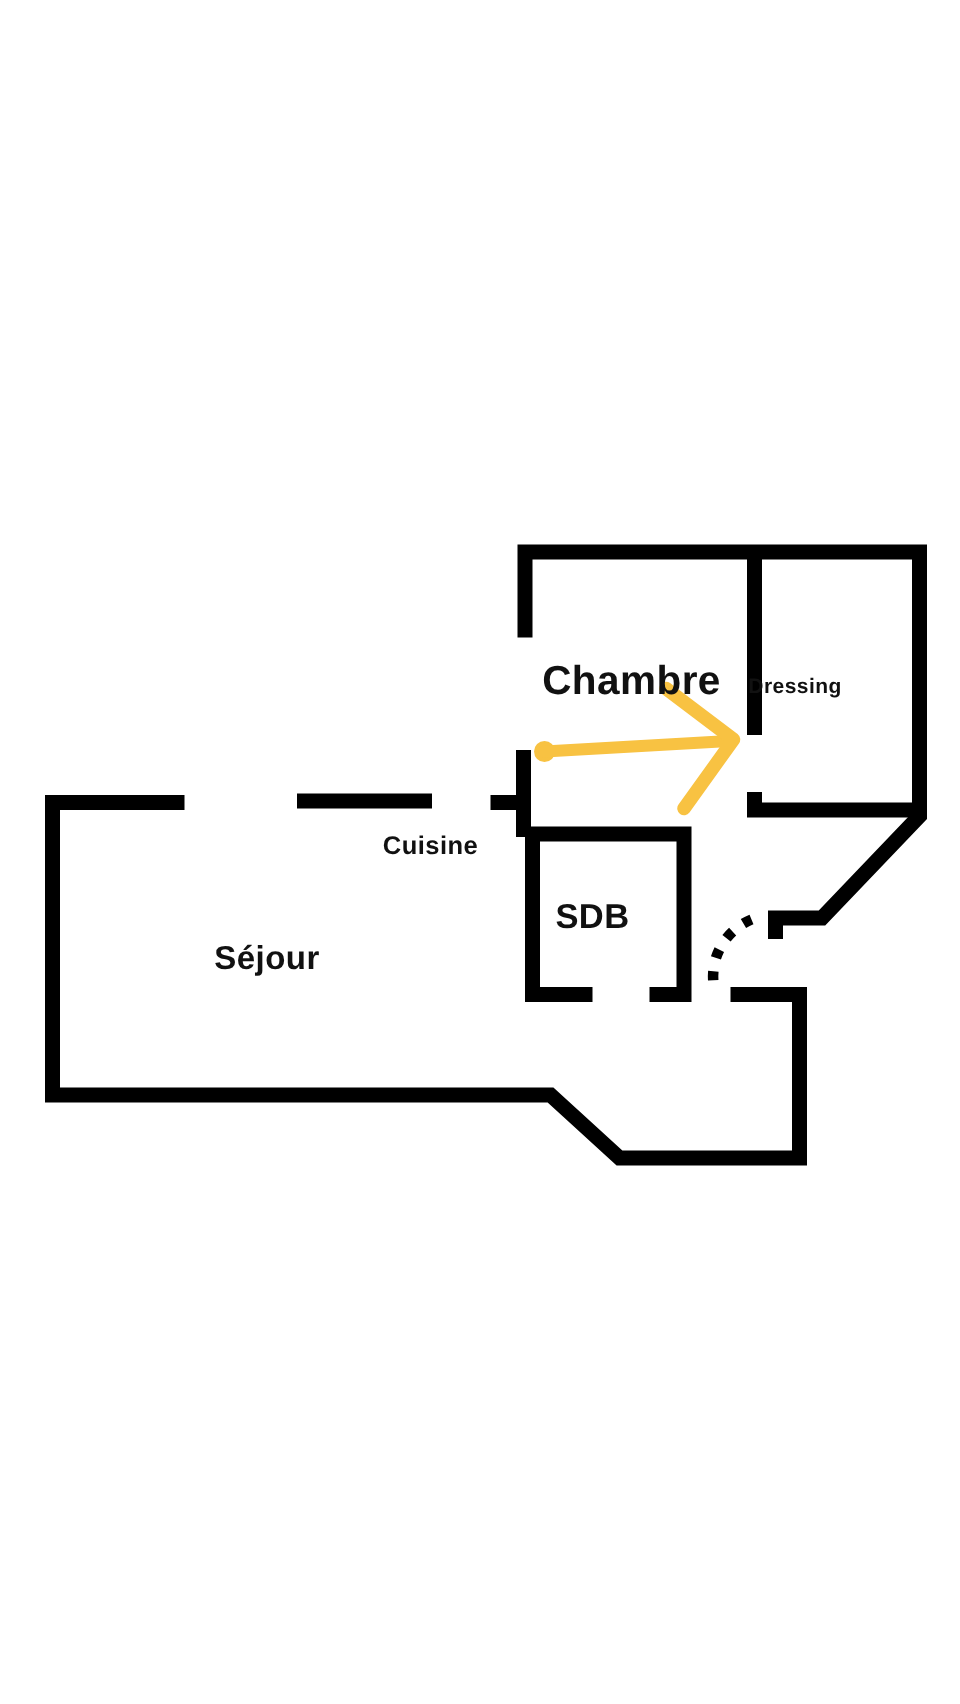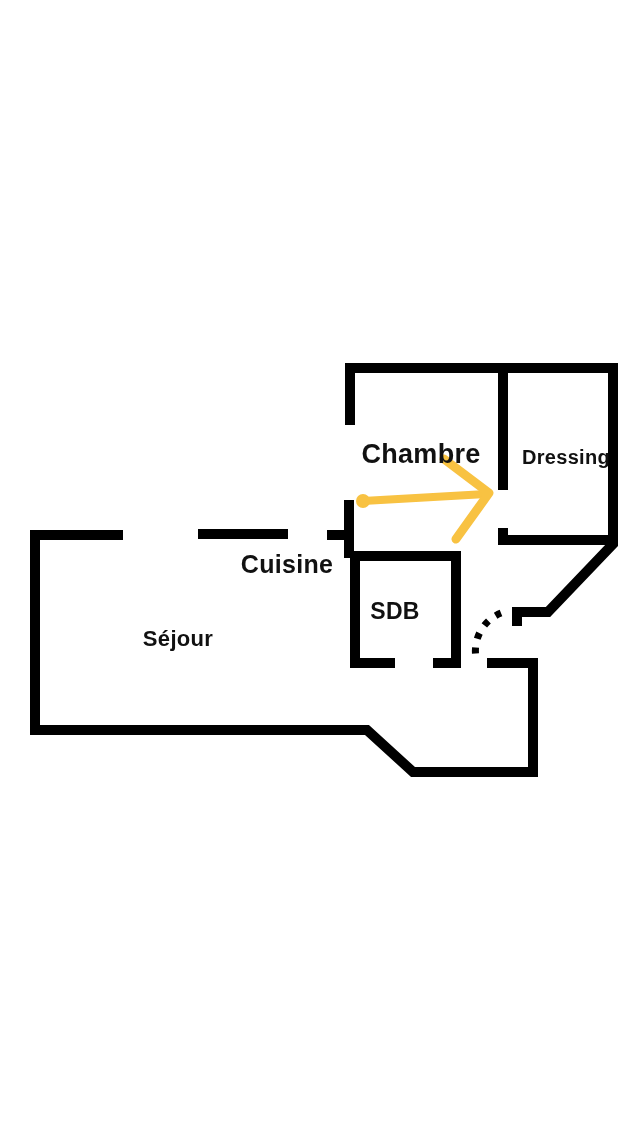--- a/index.html
+++ b/index.html
@@ -23,22 +23,22 @@
   .room-label {
     position: absolute;
     transform: translate(-50%, -50%);
     font-weight: 700;
     color: #111111;
     line-height: 1;
     white-space: nowrap;
     letter-spacing: 0.3px;
   }
   .lbl-chambre  { left: 421px; top: 454px; font-size: 27px; }
-  .lbl-dressing { left: 566px; top: 457px; font-size: 20px; }
-  .lbl-cuisine  { left: 287px; top: 564px; font-size: 25px; }
+  .lbl-dressing { left: 530px; top: 457px; font-size: 14px; }
+  .lbl-cuisine  { left: 287px; top: 564px; font-size: 17px; }
   .lbl-sdb      { left: 395px; top: 611px; font-size: 23px; }
   .lbl-sejour   { left: 178px; top: 639px; font-size: 22px; }
 </style>
 </head>
 <body>
 
 <div class="stage">
 
   <svg class="plan-svg" width="640" height="1136" viewBox="0 0 640 1136">
 

